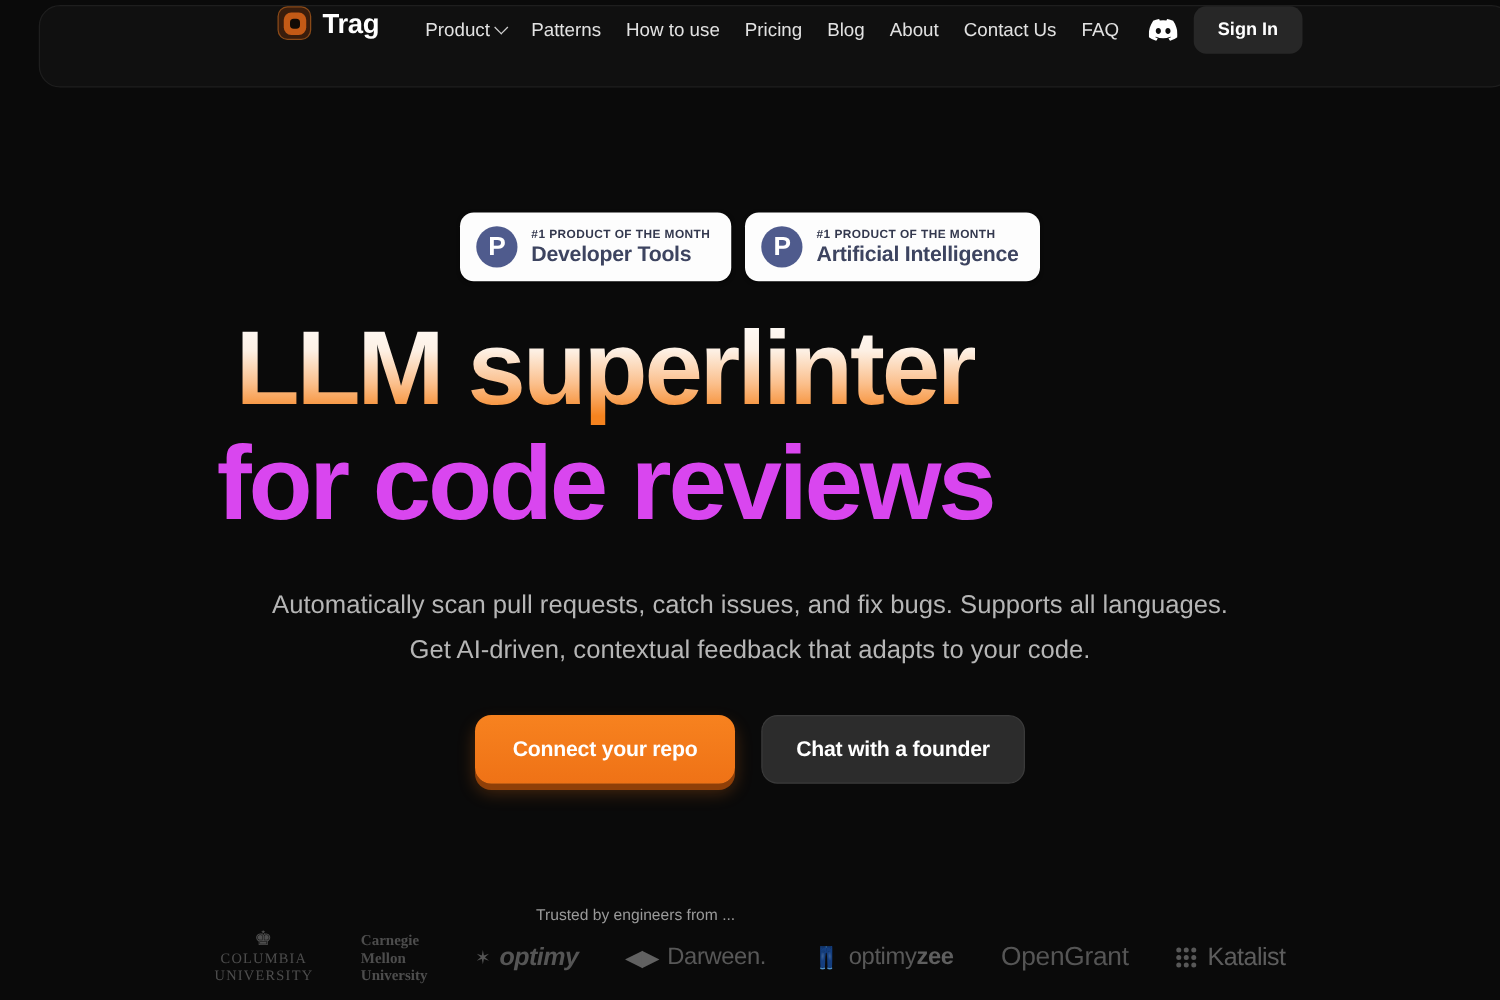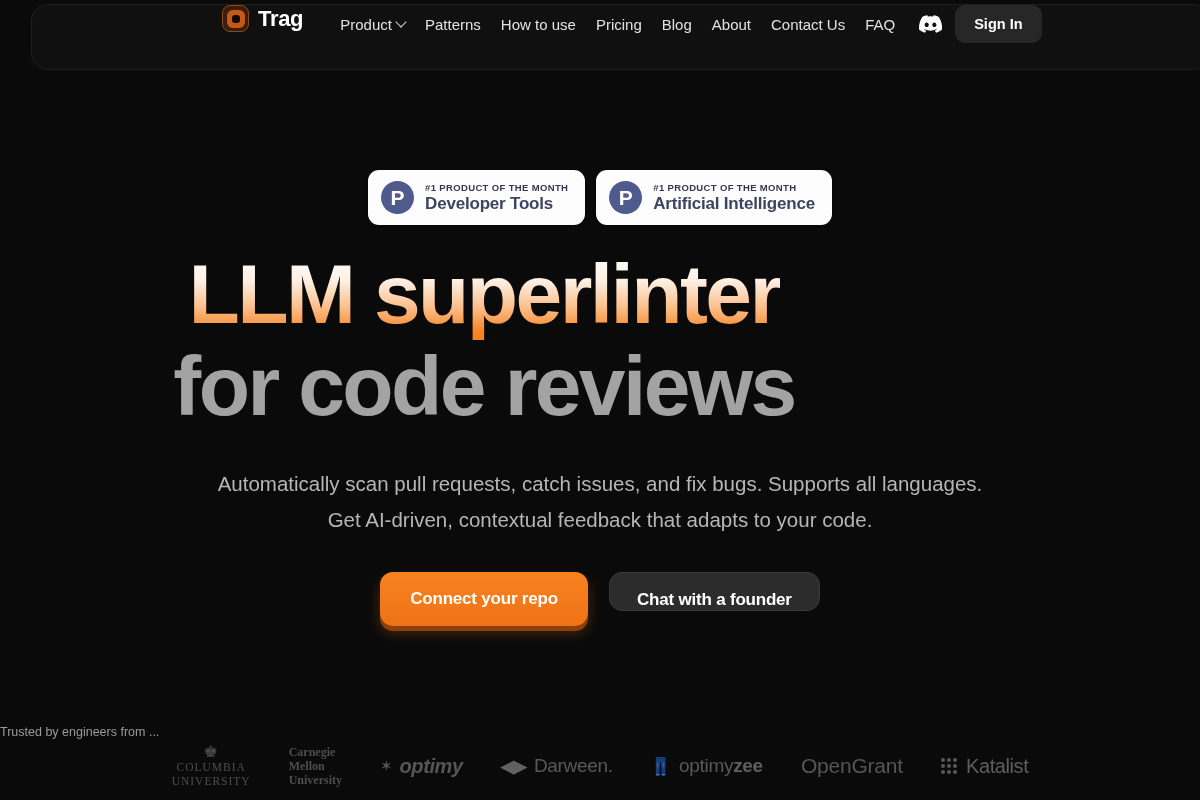--- a/index.html
+++ b/index.html
@@ -141,21 +141,21 @@
     letter-spacing: -2.6px;
     line-height: 1.07;
   }
   .line1 {
     background: linear-gradient(180deg, #ffffff 0%, #fdf0e4 34%, #fbc08d 63%, #f5831f 92%);
     -webkit-background-clip: text;
     background-clip: text;
     color: transparent;
     display: inline-block;
   }
-  .line2 { color: #a3a3a3; display: block; margin-top: 2px; }
+  .line2 { color: #d946ef; display: block; margin-top: 2px; }
 
   .subtitle {
     position: absolute;
     top: 466px; left: 0; width: 1200px;
     text-align: center;
     color: #b6b6b6;
     font-size: 20.5px;
     line-height: 1.78;
   }
 
@@ -182,27 +182,28 @@
     background: #2c2c2c;
     color: #ffffff;
     font-size: 17px;
     font-weight: 700;
     border: 1px solid #3a3a3a;
     border-radius: 13px;
     padding: 17px 27px;
     cursor: pointer;
     font-family: "Liberation Sans", sans-serif;
     letter-spacing: -0.2px;
-    height: 39px;
+    height: 55px;
   }
 
   
   .trust-label {
     position: absolute;
     top: 725px; left: 0; width: 1017px;
+    text-align: center;
     color: #9a9a9a;
     font-size: 12.5px;
   }
   .logos {
     position: absolute;
     top: 744px; left: 0; width: 1200px;
     display: flex; align-items: center; justify-content: center;
     gap: 38px;
     color: #585858;
   }

